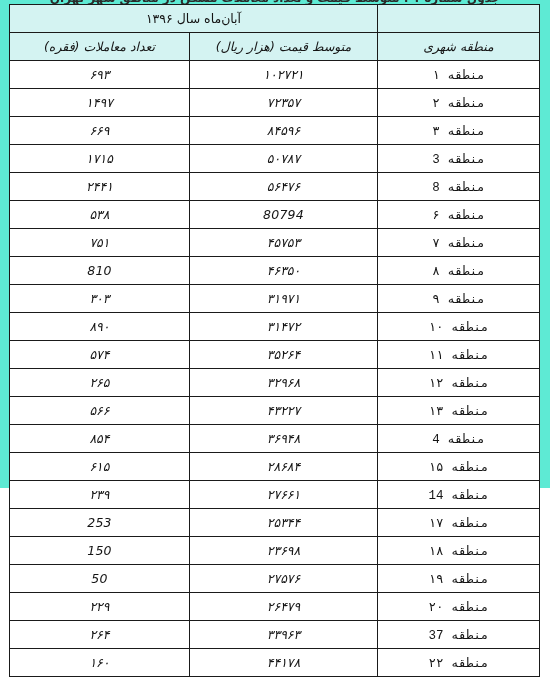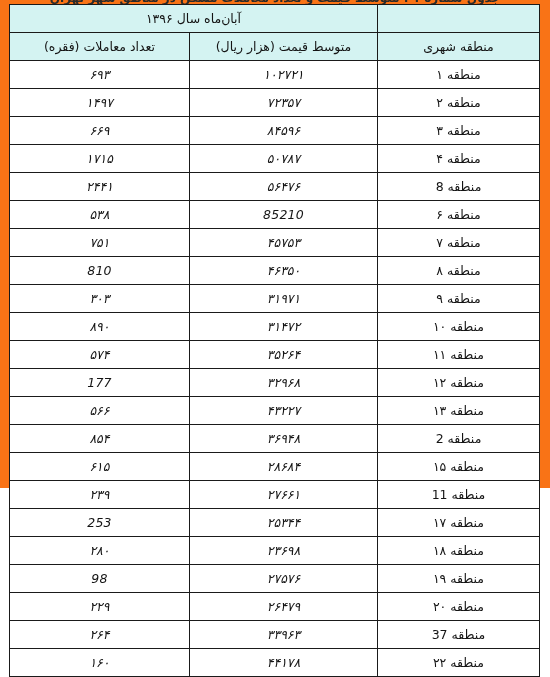--- a/index.html
+++ b/index.html
@@ -12,21 +12,21 @@
     width: 550px;
     height: 677px;
     overflow: hidden;
     font-family: "DejaVu Sans", "Liberation Sans", sans-serif;
   }
 
   #page {
     position: relative;
     width: 550px;
     height: 488px;
-    background: #f97316;
+    background: #5eead4;
     box-sizing: border-box;
   }
 
   
   .clipped-top-strip {
     position: absolute;
     top: 0;
     left: 0;
     width: 550px;
     height: 4px;
@@ -88,26 +88,28 @@
   .title-blank {
     background: #d4f3f2 !important;
     height: 44px;
   }
   .col-head {
     background: #d4f3f2 !important;
     height: 40px;
     font-size: 13px;
     font-weight: bold;
     color: #121212;
+    font-style: italic;
   }
 
   
   td.region {
     font-weight: bold;
     font-size: 12.5px;
+    font-family: Liberation Mono, monospace;
   }
   td.num {
     font-size: 13px;
     font-weight: normal;
     letter-spacing: 1px;
     font-style: italic;
   }
 
   
   tr.total-row td {
@@ -156,32 +158,32 @@
             <td class="region">منطقه ۲</td>
             <td class="num">۷۲۳۵۷</td>
             <td class="num">۱۴۹۷</td>
           </tr>
           <tr>
             <td class="region">منطقه ۳</td>
             <td class="num">۸۴۵۹۶</td>
             <td class="num">۶۶۹</td>
           </tr>
           <tr>
-            <td class="region">منطقه ۴</td>
+            <td class="region">منطقه 3</td>
             <td class="num">۵۰۷۸۷</td>
             <td class="num">۱۷۱۵</td>
           </tr>
           <tr>
             <td class="region">منطقه 8</td>
             <td class="num">۵۶۴۷۶</td>
             <td class="num">۲۴۴۱</td>
           </tr>
           <tr>
             <td class="region">منطقه ۶</td>
-            <td class="num">85210</td>
+            <td class="num">80794</td>
             <td class="num">۵۳۸</td>
           </tr>
           <tr>
             <td class="region">منطقه ۷</td>
             <td class="num">۴۵۷۵۳</td>
             <td class="num">۷۵۱</td>
           </tr>
           <tr>
             <td class="region">منطقه ۸</td>
             <td class="num">۴۶۳۵۰</td>
@@ -198,56 +200,56 @@
             <td class="num">۸۹۰</td>
           </tr>
           <tr>
             <td class="region">منطقه ۱۱</td>
             <td class="num">۳۵۲۶۴</td>
             <td class="num">۵۷۴</td>
           </tr>
           <tr>
             <td class="region">منطقه ۱۲</td>
             <td class="num">۳۲۹۶۸</td>
-            <td class="num">177</td>
+            <td class="num">۲۶۵</td>
           </tr>
           <tr>
             <td class="region">منطقه ۱۳</td>
             <td class="num">۴۳۲۲۷</td>
             <td class="num">۵۶۶</td>
           </tr>
           <tr>
-            <td class="region">منطقه 2</td>
+            <td class="region">منطقه 4</td>
             <td class="num">۳۶۹۴۸</td>
             <td class="num">۸۵۴</td>
           </tr>
           <tr>
             <td class="region">منطقه ۱۵</td>
             <td class="num">۲۸۶۸۴</td>
             <td class="num">۶۱۵</td>
           </tr>
           <tr>
-            <td class="region">منطقه 11</td>
+            <td class="region">منطقه 14</td>
             <td class="num">۲۷۶۶۱</td>
             <td class="num">۲۳۹</td>
           </tr>
           <tr>
             <td class="region">منطقه ۱۷</td>
             <td class="num">۲۵۳۴۴</td>
             <td class="num">253</td>
           </tr>
           <tr>
             <td class="region">منطقه ۱۸</td>
             <td class="num">۲۳۶۹۸</td>
-            <td class="num">۲۸۰</td>
+            <td class="num">150</td>
           </tr>
           <tr>
             <td class="region">منطقه ۱۹</td>
             <td class="num">۲۷۵۷۶</td>
-            <td class="num">98</td>
+            <td class="num">50</td>
           </tr>
           <tr>
             <td class="region">منطقه ۲۰</td>
             <td class="num">۲۶۴۷۹</td>
             <td class="num">۲۲۹</td>
           </tr>
           <tr>
             <td class="region">منطقه 37</td>
             <td class="num">۳۳۹۶۳</td>
             <td class="num">۲۶۴</td>

